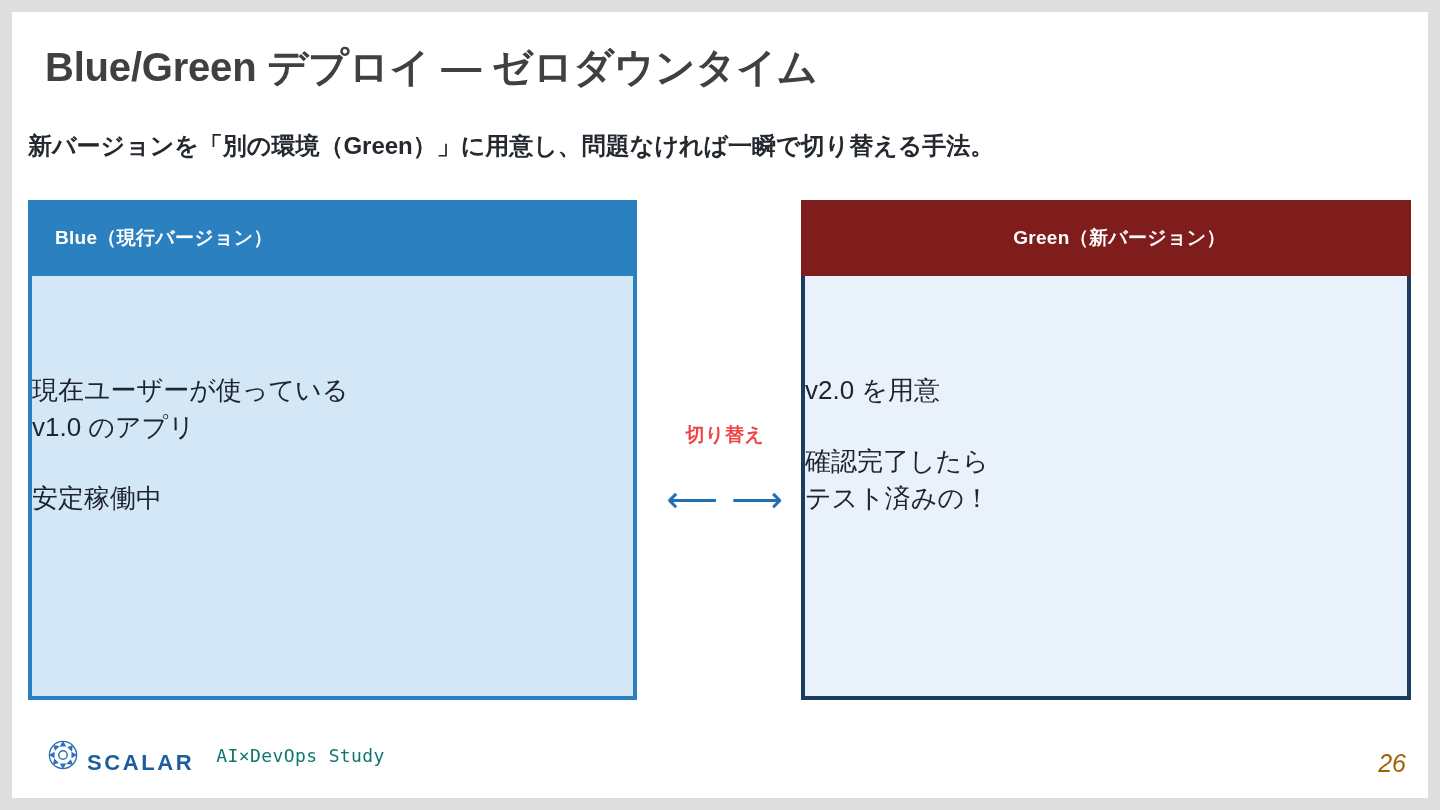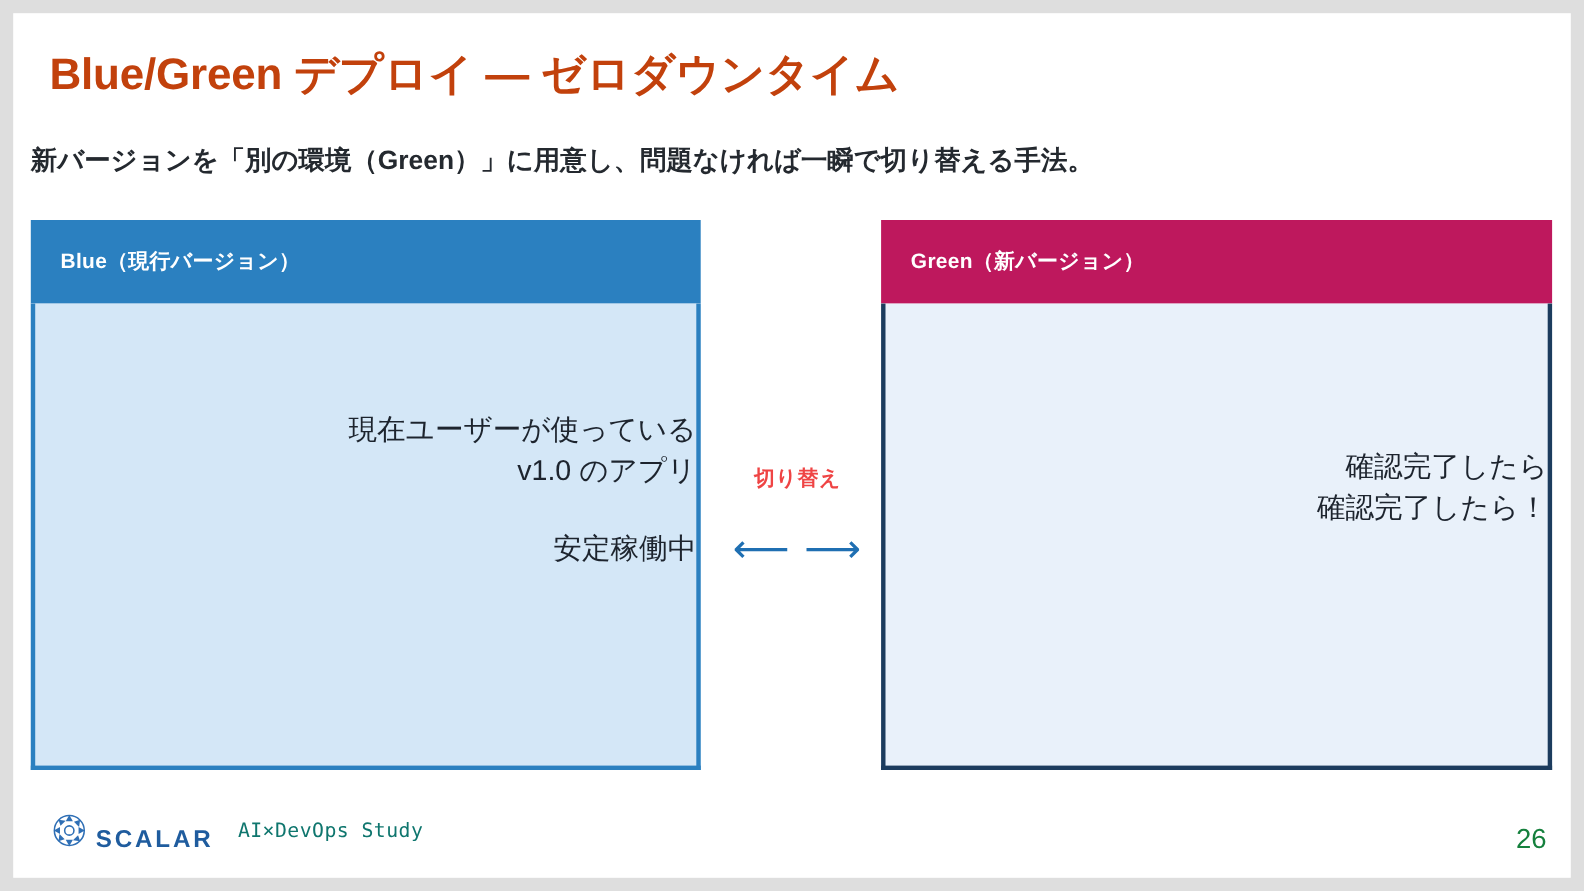--- a/index.html
+++ b/index.html
@@ -22,21 +22,21 @@
     background: #ffffff;
   }
 
   
   #page-title {
     position: absolute;
     left: 33px;
     top: 28px;
     font-size: 40px;
     font-weight: 700;
-    color: #c2410c;
+    color: #404040;
     letter-spacing: -0.2px;
     white-space: nowrap;
   }
 
   
   #page-subtitle {
     position: absolute;
     left: 16px;
     top: 118px;
     font-size: 24px;
@@ -66,33 +66,33 @@
     font-weight: 700;
     color: #ffffff;
     letter-spacing: 0.3px;
   }
 
   .card-body {
     box-sizing: border-box;
     height: 424px;
     display: flex;
     flex-direction: column;
-    align-items: flex-end;
+    align-items: flex-start;
     justify-content: flex-start;
     padding-top: 96px;
     text-align: center;
     font-size: 26px;
     line-height: 1.42;
     color: #1d242e;
   }
 
   #card-blue .card-header  { background: #2b80c0; }
   #card-blue .card-body    { background: #d4e7f7; border: 4px solid #2b80c0; border-top: none; }
 
-  #card-green .card-header { background: #be185d; }
+  #card-green .card-header { background: #7f1d1d; justify-content: center; }
   #card-green .card-body   { background: #e9f1fa; border: 4px solid #1c3c5e; border-top: none; }
 
   .body-line { display: block; }
   .body-gap  { display: block; height: 34px; }
 
   
   #switch-group {
     position: absolute;
     left: 637px;
     top: 410px;
@@ -143,21 +143,22 @@
     color: #0f766e;
     letter-spacing: 0.4px;
     font-family: "DejaVu Sans Mono", monospace;
   }
 
   #page-number {
     position: absolute;
     right: 22px;
     bottom: 20px;
     font-size: 25px;
-    color: #15803d;
+    color: #a16207;
+    font-style: italic;
   }
 </style>
 </head>
 <body>
 
 <div id="slide-frame">
 
   <div id="page-title">Blue/Green デプロイ — ゼロダウンタイム</div>
 
   <div id="page-subtitle">新バージョンを「別の環境（Green）」に用意し、問題なければ一瞬で切り替える手法。</div>
@@ -177,23 +178,24 @@
   <div id="switch-group">
     <div id="switch-label">切り替え</div>
     <div id="switch-arrows">⟵ ⟶</div>
   </div>
 
   <div class="card" id="card-green">
     <div class="card-header">
       <span>Green（新バージョン）</span>
     </div>
     <div class="card-body">
+      <span class="body-line">v2.0 を用意</span>
       <span class="body-gap"></span>
       <span class="body-line">確認完了したら</span>
-      <span class="body-line">確認完了したら！</span>
+      <span class="body-line">テスト済みの！</span>
     </div>
   </div>
 
   <div id="footer-brand">
     <span>
       <svg id="brand-logo-icon" viewBox="0 0 64 64" xmlns="http://www.w3.org/2000/svg" aria-hidden="true">
         <circle cx="32" cy="32" r="29" fill="none" stroke="#2f6fb5" stroke-width="3"></circle>
         <circle cx="32" cy="32" r="9" fill="none" stroke="#2f6fb5" stroke-width="3"></circle>
         <g fill="#2f6fb5">
           <polygon points="32,2 39,14 25,14"></polygon>

